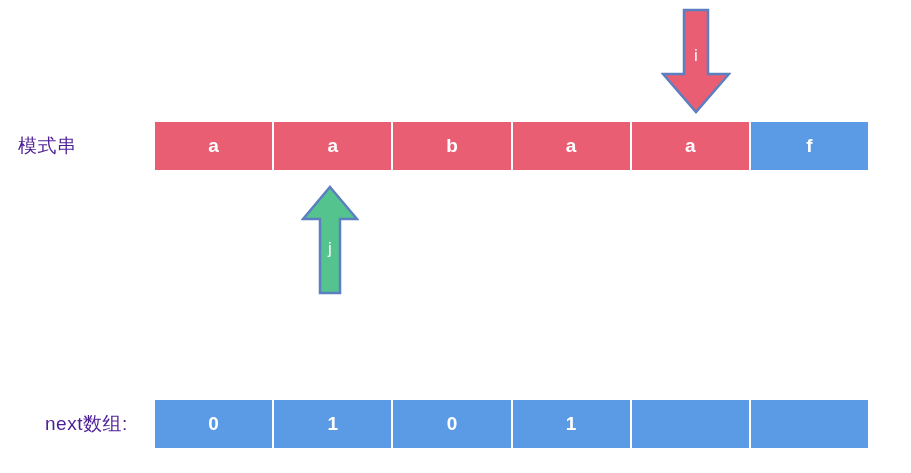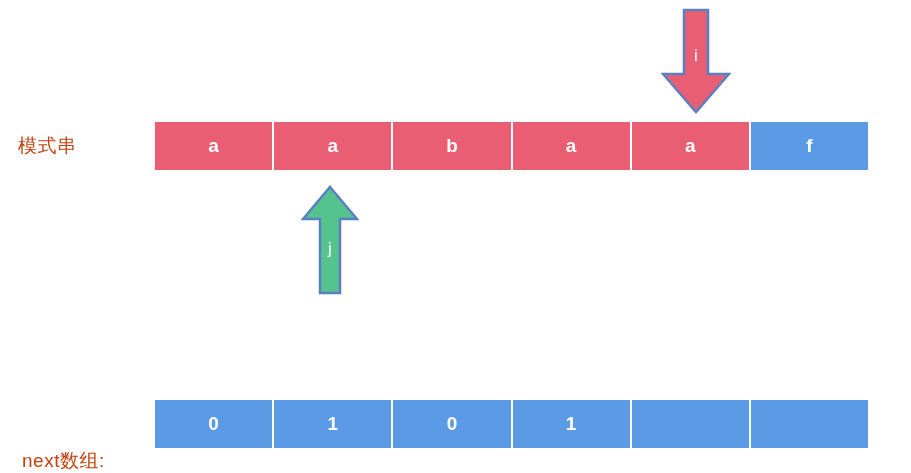--- a/index.html
+++ b/index.html
@@ -17,26 +17,26 @@
   .stage {
     position: relative;
     width: 911px;
     height: 473px;
   }
 
   
   .row-label {
     position: absolute;
     font-size: 19px;
-    color: #c2410c;
+    color: #4c1d95;
     white-space: nowrap;
     letter-spacing: 0.5px;
   }
   #label-pattern { left: 18px; top: 133px; }
-  #label-next    { left: 22px; top: 411px; margin-top: 37px; }
+  #label-next    { left: 45px; top: 411px; }
 
   
   .cell-row {
     position: absolute;
     left: 155px;
     display: flex;
     width: 713px;
     height: 48px;
   }
   #row-pattern { top: 122px; }

